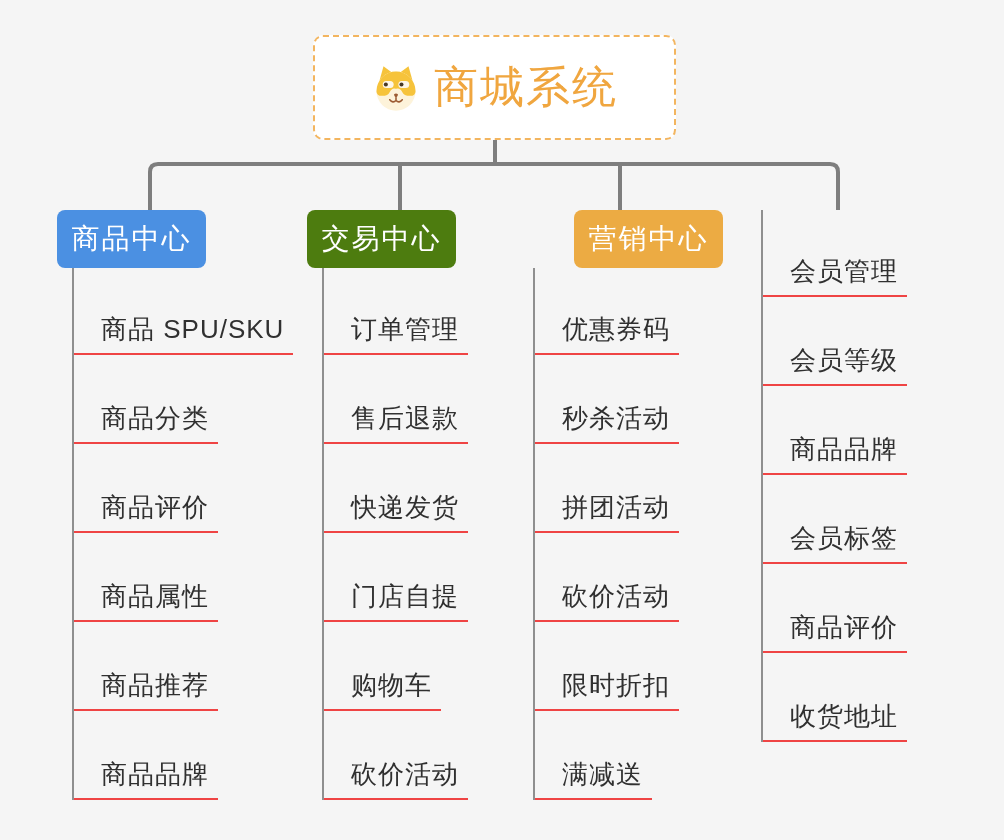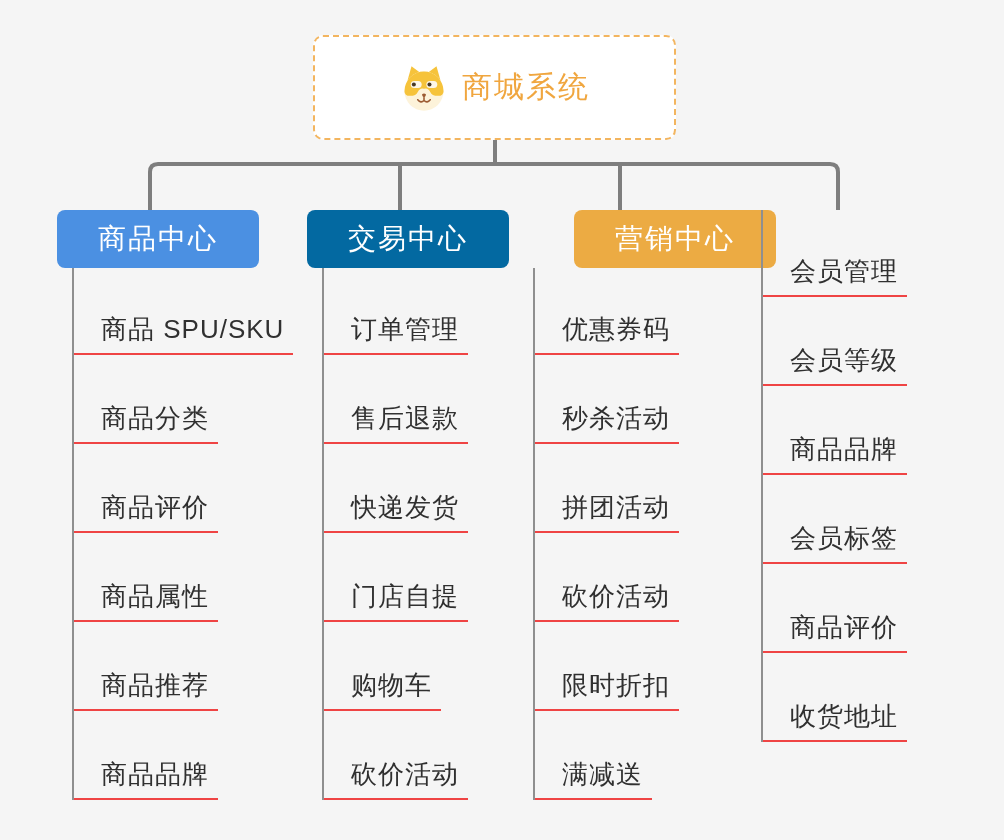--- a/index.html
+++ b/index.html
@@ -16,36 +16,36 @@
   
   .root-node{
     position:absolute;left:313px;top:35px;
     width:363px;height:105px;box-sizing:border-box;
     background:#ffffff;
     border:2px dashed #f3b55f;
     border-radius:10px;
     display:flex;align-items:center;justify-content:center;gap:13px;
   }
   .root-title{
-    font-size:30px;
+    font-size:44px;
     letter-spacing:2px;
     color:#f0a63f;
     font-weight:500;
     white-space:nowrap;
   }
   .root-icon{width:50px;height:50px;display:block;}
   
   .connectors{
     position:absolute;left:0;top:0;
     pointer-events:none;
   }
   
   .branch{position:absolute;top:210px;width:240px;}
   .branch-header{
-    width:202px;height:58px;
+    width:149px;height:58px;
     border-radius:8px;
     display:flex;align-items:center;justify-content:center;
     color:#ffffff;
     font-size:28px;
     letter-spacing:2px;
     white-space:nowrap;
     cursor:default;
   }
   .branch-items{
     position:relative;
@@ -120,21 +120,21 @@
       <div class="branch-item">
           <span class="item-label">商品推荐</span>
         </div>
       <div class="branch-item">
           <span class="item-label">商品品牌</span>
         </div>
     </div>
   </div>
 
   <div class="branch" style="left:307px">
-    <div class="branch-header" style="background-color: #0369a1;">交易中心</div>
+    <div class="branch-header" style="background-color: #4d7c0f;">交易中心</div>
     <div class="branch-items">
       <div class="branch-vline"></div>
       <div class="branch-item first">
           <span class="item-label">订单管理</span>
         </div>
       <div class="branch-item">
           <span class="item-label">售后退款</span>
         </div>
       <div class="branch-item">
           <span class="item-label">快递发货</span>

